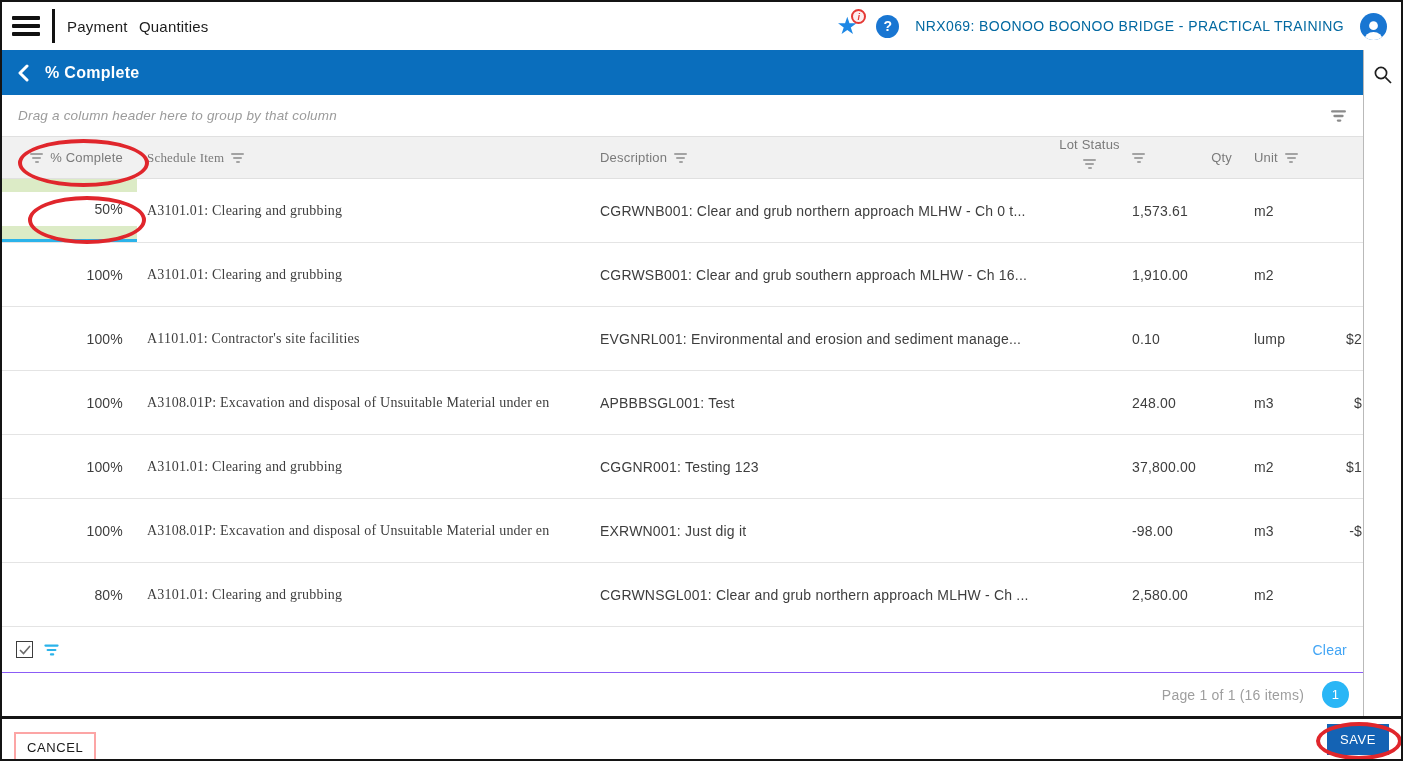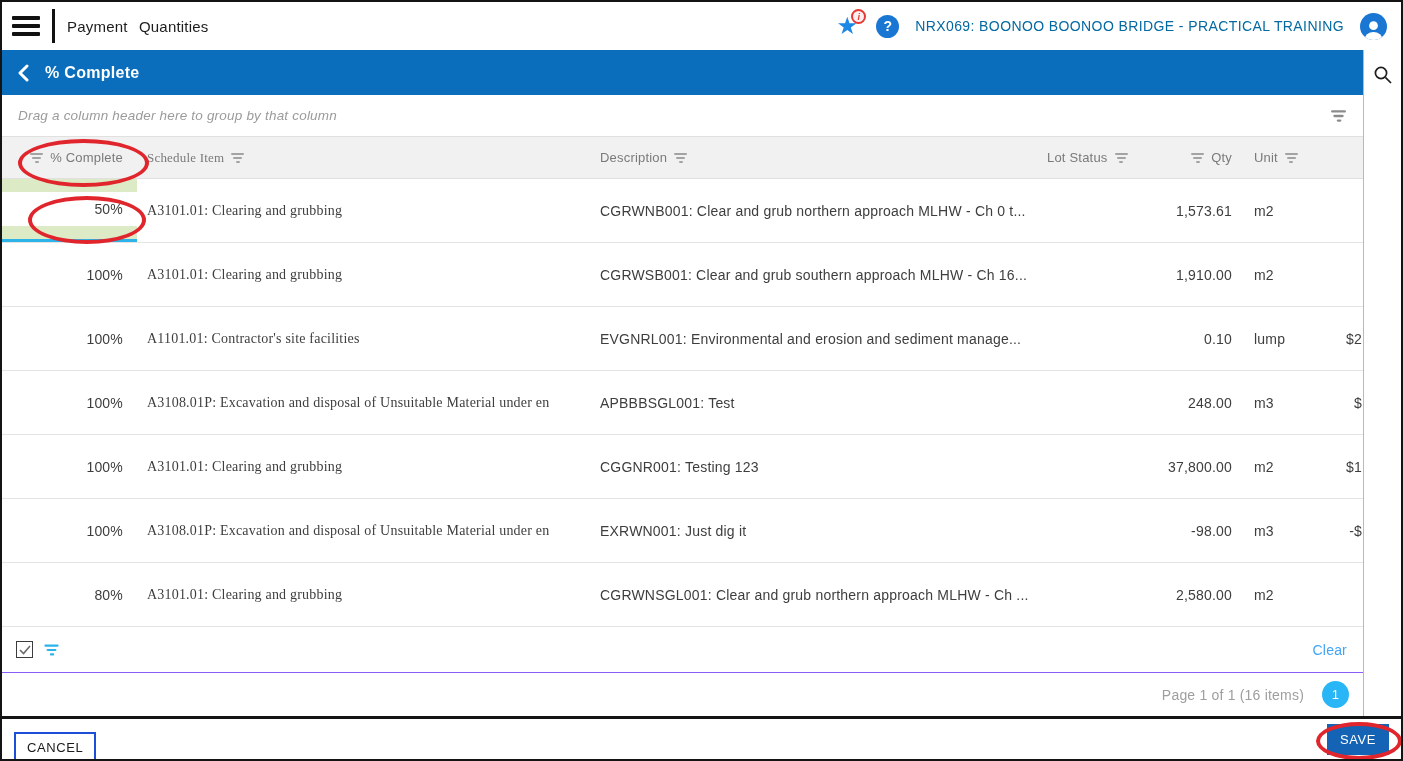--- a/index.html
+++ b/index.html
@@ -48,22 +48,22 @@
   .ficon.dark i { background:#8b8b8b; }
 
   
   .thead { height:43px; background:#f1f1f1; border-top:1px solid #e0e0e0; border-bottom:1px solid #e0e0e0; display:flex; align-items:center; color:#7a7a7a; font-size:13px; letter-spacing:.2px; }
   .th, .td { display:flex; align-items:center; height:100%; }
   .hgap { gap:7px; }
 
   .c-pct  { width:135px; justify-content:flex-end; padding-right:14px; }
   .c-item { width:455px; padding-left:10px;font-family:Liberation Serif, serif; }
   .c-desc { width:450px; padding-left:8px; }
-  .c-lot  { width:90px;  padding-left:5px; }
-  .c-qty  { width:100px; justify-content:flex-end; }
+  .c-lot  { width:90px;  padding-left:5px;flex-direction:column; }
+  .c-qty  { width:100px; justify-content:space-between; }
   .c-unit { width:95px;  padding-left:22px; }
   .c-amt  { flex:1; justify-content:flex-end; padding-right:1px; overflow:hidden; }
 
   
   .tr { height:64px; display:flex; align-items:stretch; border-bottom:1px solid #e4e4e4; font-size:14px; color:#3e3e3e; letter-spacing:.2px; background:#fff; }
   .tr .td span.cell-text { white-space:nowrap; overflow:hidden; }
   .c-item span.cell-text, .c-desc span.cell-text { display:block; max-width:100%; }
 
   
   .editor { position:relative; border-bottom:3px solid #2bb3ea; }
@@ -76,21 +76,21 @@
   .filterrow { height:46px; display:flex; align-items:center; justify-content:space-between; padding:0 16px 0 14px; border-bottom:1px solid #8b5cf6; }
   .filterrow-left { display:flex; align-items:center; gap:12px; }
   .checkbox { width:17px; height:17px; border:1px solid #3c3c3c; background:#fff; display:flex; align-items:center; justify-content:center; cursor:pointer; }
   .clear-link { color:#42a5f5; font-size:14px; letter-spacing:.2px; cursor:pointer; }
 
   .pagerrow { flex:1; display:flex; align-items:center; justify-content:flex-end; gap:18px; padding-right:14px; color:#9e9e9e; font-size:14px; letter-spacing:.2px; }
   .page-circle { width:27px; height:27px; border-radius:50%; background:#29b6f6; color:#fff; font-size:13px; display:flex; align-items:center; justify-content:center; cursor:pointer; }
 
   
   .footer { height:43px; border-top:3px solid #141414; display:flex; align-items:center; justify-content:space-between; padding:0 12px 0 12px; background:#fff; }
-  .btn-cancel { background:#fff; border:2px solid #1d4ed8; color:#1a1a1a; font-size:13px; letter-spacing:.6px; padding:6px 11px; cursor:pointer; font-family:inherit;margin-top:16px; }
+  .btn-cancel { background:#fff; border:2px solid #fca5a5; color:#1a1a1a; font-size:13px; letter-spacing:.6px; padding:6px 11px; cursor:pointer; font-family:inherit;margin-top:16px; }
   .btn-save { background:#1463b4; border:none; color:#fff; font-size:13px; letter-spacing:.6px; padding:8px 13px; cursor:pointer; font-family:inherit; }
 
   
   .annot { position:absolute; border:4px solid #e0262c; border-radius:50%; pointer-events:none; z-index:9; background:transparent; }
   .annot.a1 { left:16px;  top:137px; width:131px; height:48px; }
   .annot.a2 { left:26px;  top:194px; width:118px; height:48px; }
   .annot.a3 { left:1314px; top:720px; width:86px;  height:38px; }
 </style>
 </head>
 <body>

